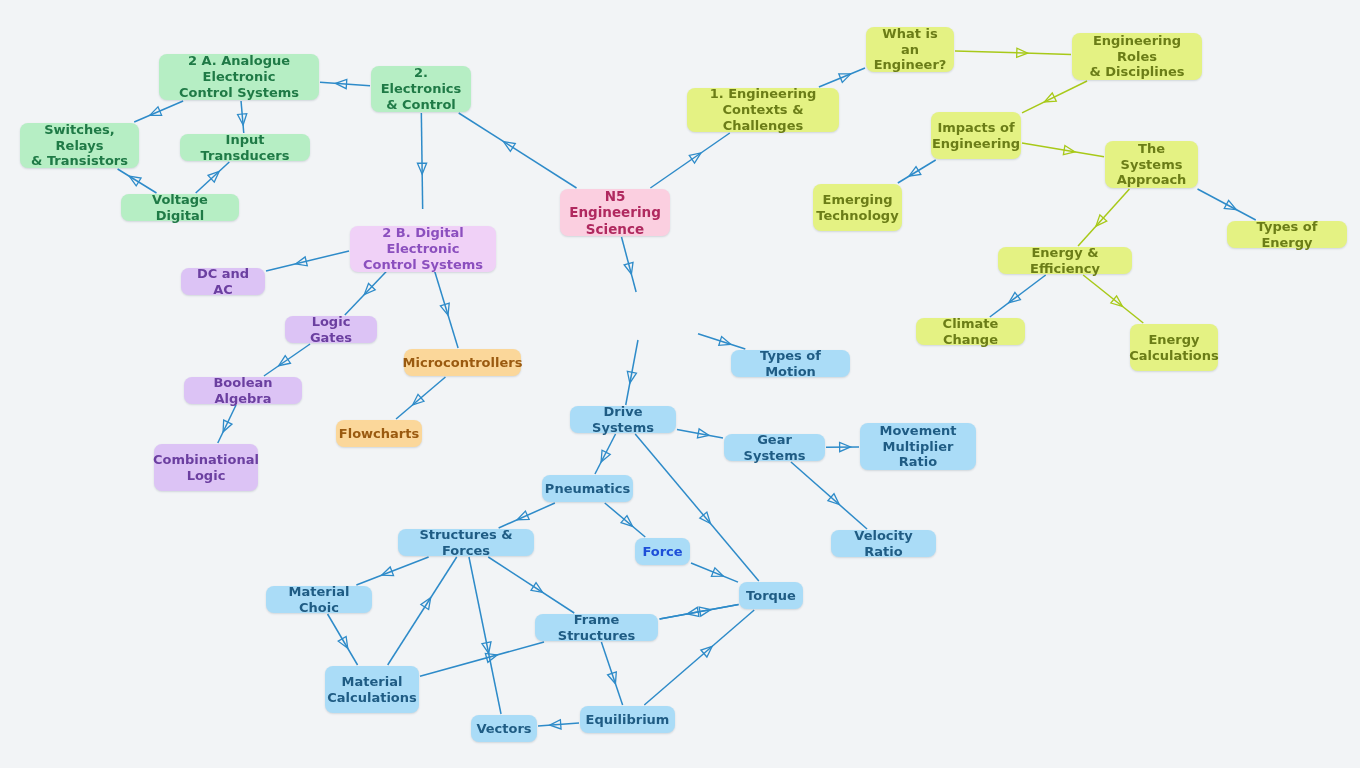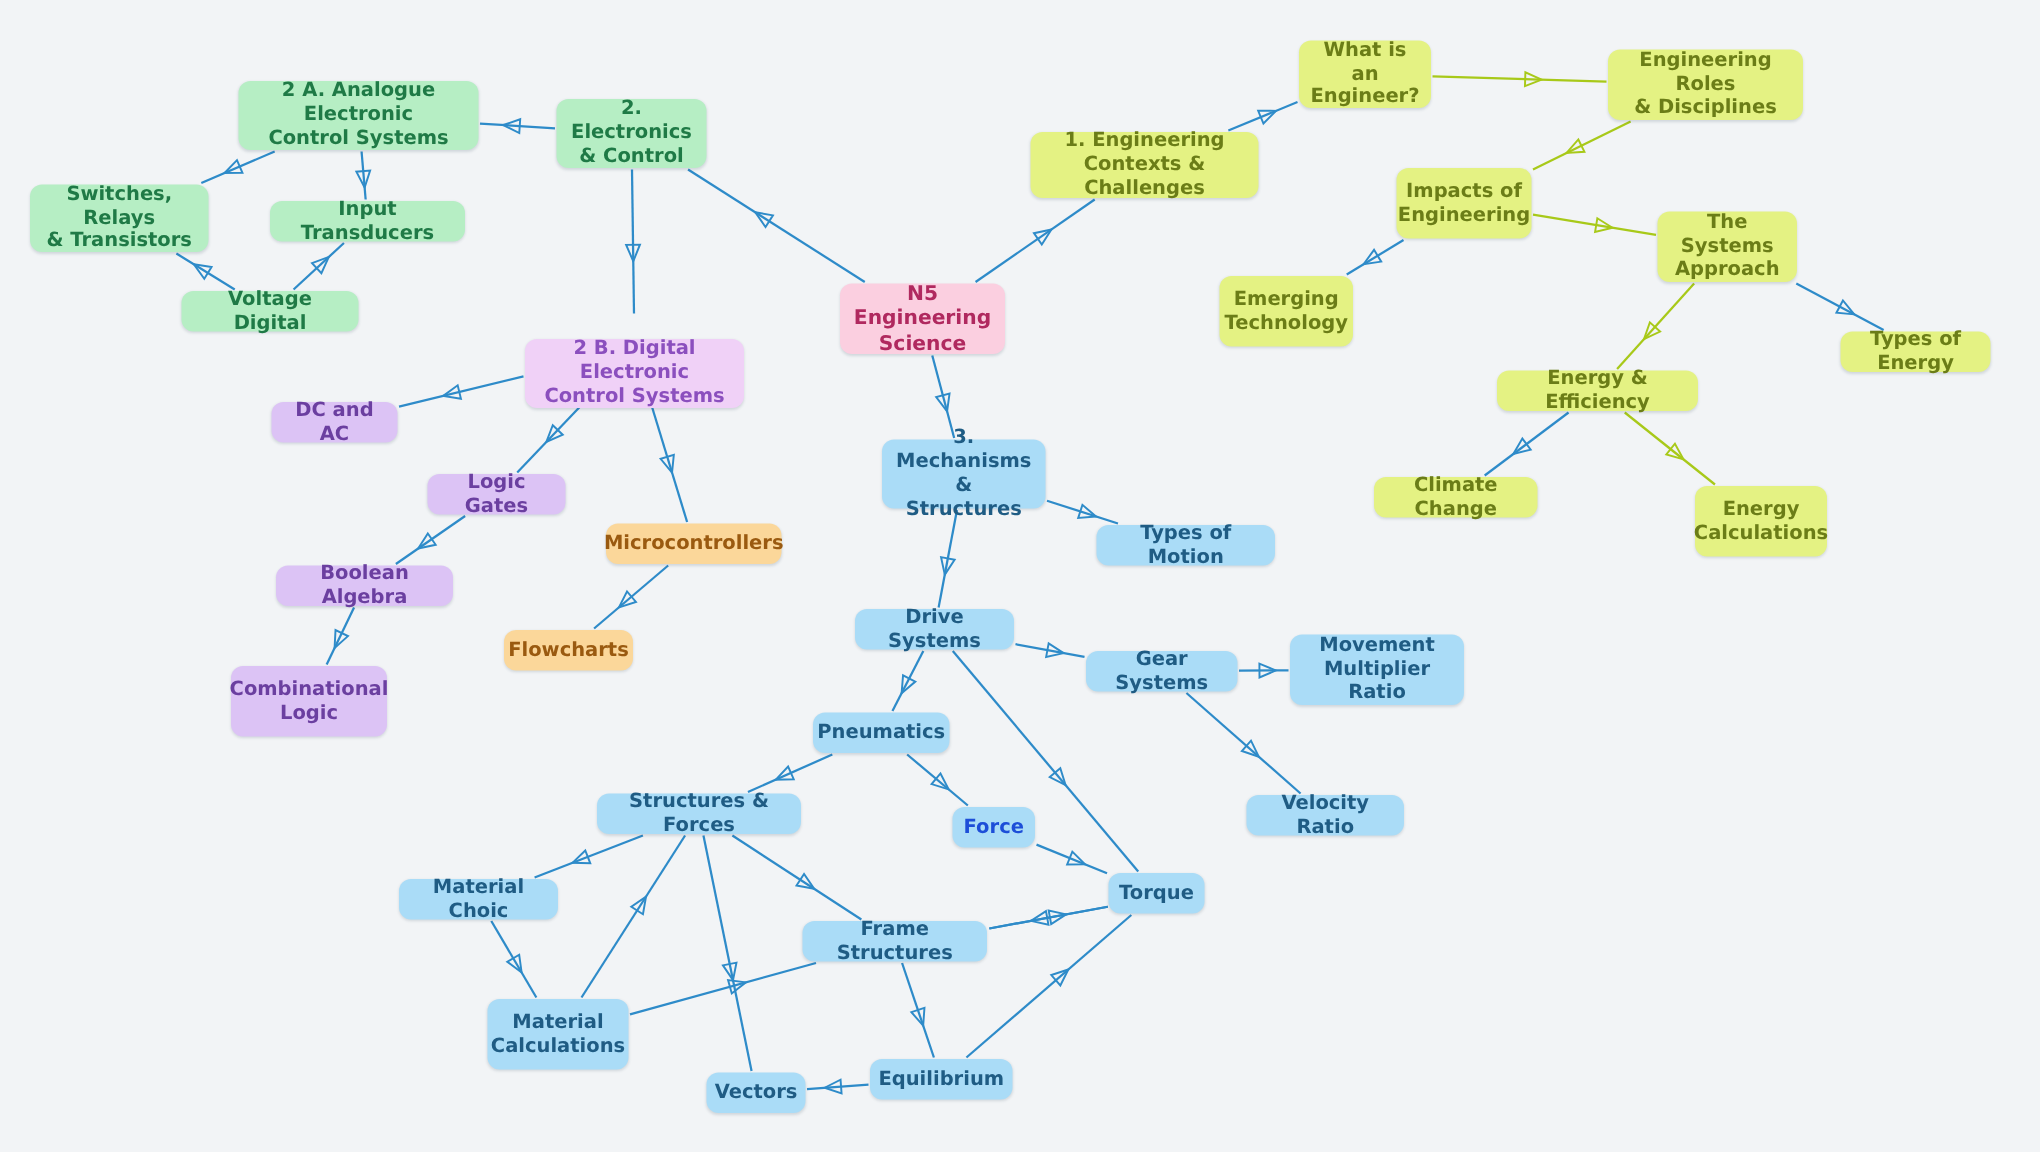--- a/index.html
+++ b/index.html
@@ -251,43 +251,41 @@
 Engineer?</span></div>
       <div class="mm-node" style="left: 1072px; top: 33px; width: 130px; height: 47px; background: rgb(228, 242, 131); color: rgb(107, 125, 23);"><span>Engineering Roles
 &amp; Disciplines</span></div>
       <div class="mm-node" style="left: 931px; top: 112px; width: 90px; height: 47px; background: rgb(228, 242, 131); color: rgb(107, 125, 23);"><span>Impacts of
 Engineering</span></div>
       <div class="mm-node" style="left: 813px; top: 184px; width: 89px; height: 47px; background: rgb(228, 242, 131); color: rgb(107, 125, 23);"><span>Emerging
 Technology</span></div>
       <div class="mm-node" style="left: 1105px; top: 141px; width: 93px; height: 47px; background: rgb(228, 242, 131); color: rgb(107, 125, 23);"><span>The Systems
 Approach</span></div>
       <div class="mm-node" style="left: 998px; top: 247px; width: 134px; height: 27px; background: rgb(228, 242, 131); color: rgb(107, 125, 23);"><span>Energy &amp; Efficiency</span></div>
-      <div class="mm-node" style="left: 1227px; top: 221px; width: 100px; height: 27px; background: rgb(228, 242, 131); color: rgb(107, 125, 23); text-align: center;"><span>Types of Energy</span></div>
+      <div class="mm-node" style="left: 1227px; top: 221px; width: 120px; height: 27px; background: rgb(228, 242, 131); color: rgb(107, 125, 23); text-align: center;"><span>Types of Energy</span></div>
       <div class="mm-node" style="left: 916px; top: 318px; width: 109px; height: 27px; background: rgb(228, 242, 131); color: rgb(107, 125, 23);"><span>Climate Change</span></div>
       <div class="mm-node" style="left: 1130px; top: 324px; width: 88px; height: 47px; background: rgb(228, 242, 131); color: rgb(107, 125, 23);"><span>Energy
 Calculations</span></div>
       <div class="mm-node" style="left: 371px; top: 66px; width: 100px; height: 46px; background: rgb(182, 238, 196); color: rgb(31, 122, 70);"><span>2. Electronics
 &amp; Control</span></div>
       <div class="mm-node" style="left: 159px; top: 54px; width: 160px; height: 46px; background: rgb(182, 238, 196); color: rgb(31, 122, 70);"><span>2 A. Analogue Electronic
 Control Systems</span></div>
       <div class="mm-node" style="left: 20px; top: 123px; width: 119px; height: 45px; background: rgb(182, 238, 196); color: rgb(31, 122, 70);"><span>Switches, Relays
 &amp; Transistors</span></div>
       <div class="mm-node" style="left: 180px; top: 134px; width: 130px; height: 27px; background: rgb(182, 238, 196); color: rgb(31, 122, 70);"><span>Input Transducers</span></div>
       <div class="mm-node" style="left: 121px; top: 194px; width: 118px; height: 27px; background: rgb(182, 238, 196); color: rgb(31, 122, 70);"><span>Voltage Digital</span></div>
       <div class="mm-node" style="left: 350px; top: 210px; width: 146px; height: 46px; background: rgb(240, 209, 247); color: rgb(139, 79, 190); margin-top: 16px;"><span>2 B. Digital Electronic
 Control Systems</span></div>
       <div class="mm-node" style="left: 181px; top: 268px; width: 84px; height: 27px; background: rgb(220, 195, 245); color: rgb(107, 63, 160);"><span>DC and AC</span></div>
       <div class="mm-node" style="left: 285px; top: 316px; width: 92px; height: 27px; background: rgb(220, 195, 245); color: rgb(107, 63, 160);"><span>Logic Gates</span></div>
       <div class="mm-node" style="left: 184px; top: 377px; width: 118px; height: 27px; background: rgb(220, 195, 245); color: rgb(107, 63, 160);"><span>Boolean Algebra</span></div>
       <div class="mm-node" style="left: 154px; top: 444px; width: 104px; height: 47px; background: rgb(220, 195, 245); color: rgb(107, 63, 160);"><span>Combinational
 Logic</span></div>
       <div class="mm-node" style="left: 404px; top: 349px; width: 117px; height: 27px; background: rgb(251, 215, 154); color: rgb(154, 90, 16);"><span>Microcontrollers</span></div>
       <div class="mm-node" style="left: 336px; top: 420px; width: 86px; height: 27px; background: rgb(251, 215, 154); color: rgb(154, 90, 16);"><span>Flowcharts</span></div>
-      <div class="mm-node" style="left: 588px; top: 293px; width: 109px; height: 46px; background: rgb(170, 220, 247); color: rgb(31, 92, 132);"><span>3. Mechanisms
-&amp; Structures</span></div>
       <div class="mm-node" style="left: 731px; top: 350px; width: 119px; height: 27px; background: rgb(170, 220, 247); color: rgb(31, 92, 132);"><span>Types of Motion</span></div>
       <div class="mm-node" style="left: 570px; top: 406px; width: 106px; height: 27px; background: rgb(170, 220, 247); color: rgb(31, 92, 132);"><span>Drive Systems</span></div>
       <div class="mm-node" style="left: 724px; top: 434px; width: 101px; height: 27px; background: rgb(170, 220, 247); color: rgb(31, 92, 132);"><span>Gear Systems</span></div>
       <div class="mm-node" style="left: 860px; top: 423px; width: 116px; height: 47px; background: rgb(170, 220, 247); color: rgb(31, 92, 132);"><span>Movement
 Multiplier Ratio</span></div>
       <div class="mm-node" style="left: 831px; top: 530px; width: 105px; height: 27px; background: rgb(170, 220, 247); color: rgb(31, 92, 132);"><span>Velocity Ratio</span></div>
       <div class="mm-node" style="left: 542px; top: 475px; width: 91px; height: 27px; background: rgb(170, 220, 247); color: rgb(31, 92, 132);"><span>Pneumatics</span></div>
       <div class="mm-node" style="left: 635px; top: 538px; width: 55px; height: 27px; background: rgb(170, 220, 247); color: #1d4ed8;"><span>Force</span></div>
       <div class="mm-node" style="left: 739px; top: 582px; width: 64px; height: 27px; background: rgb(170, 220, 247); color: rgb(31, 92, 132);"><span>Torque</span></div>
       <div class="mm-node" style="left: 398px; top: 529px; width: 136px; height: 27px; background: rgb(170, 220, 247); color: rgb(31, 92, 132);"><span>Structures &amp; Forces</span></div>

